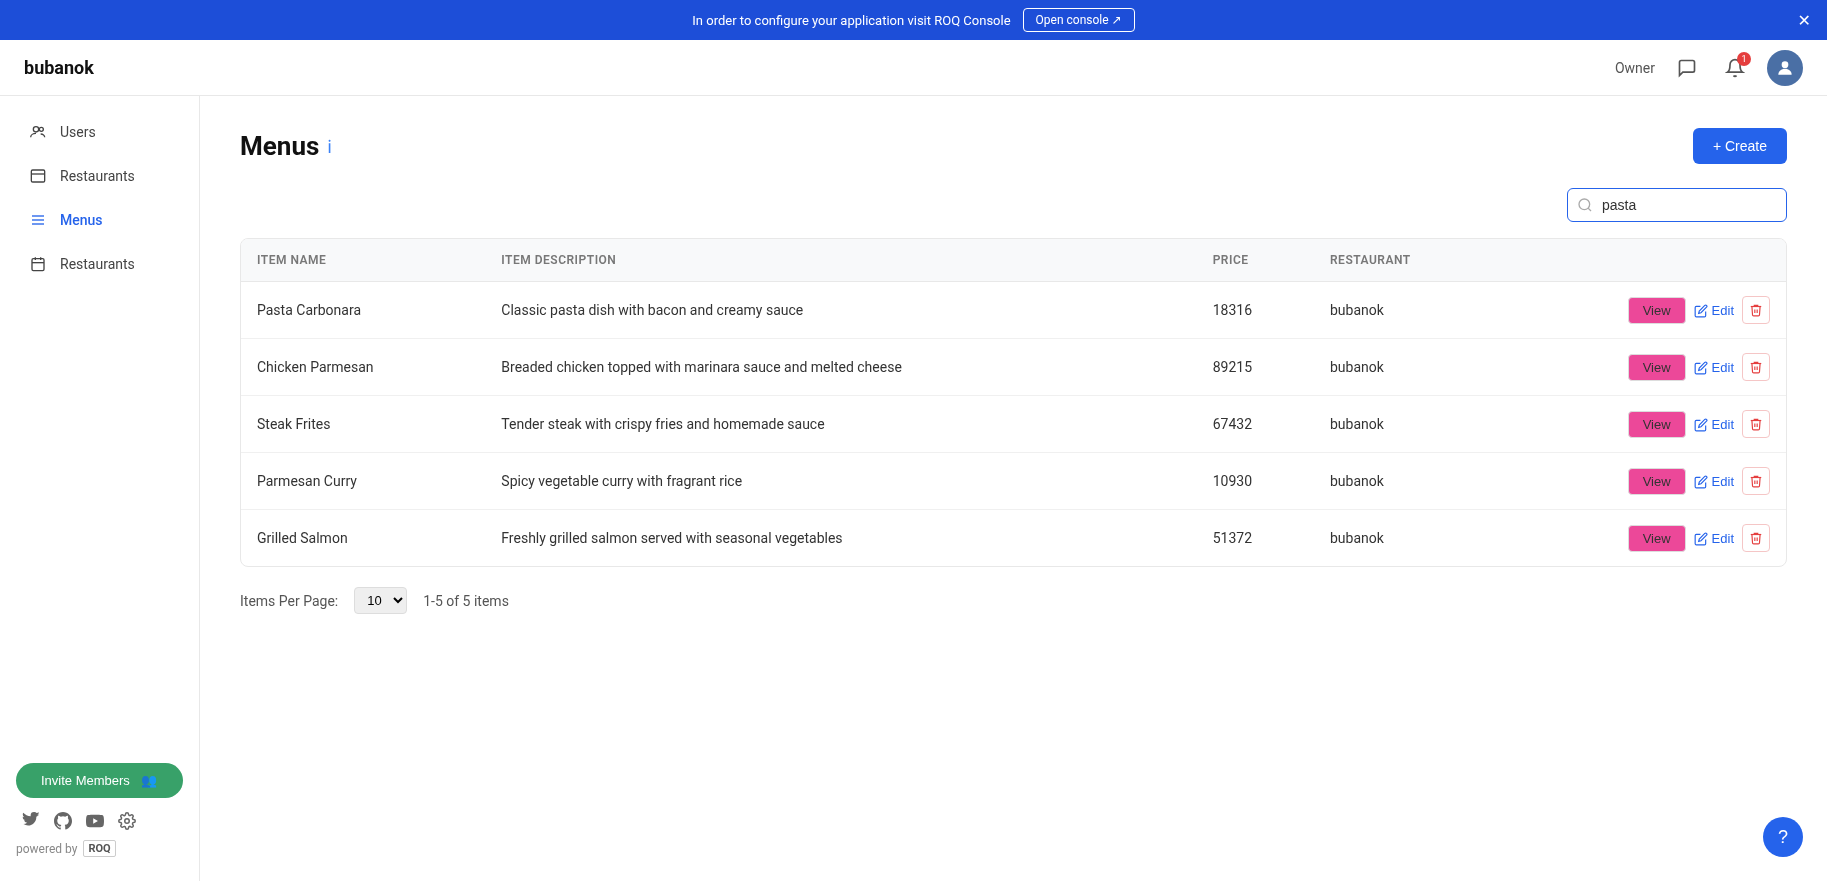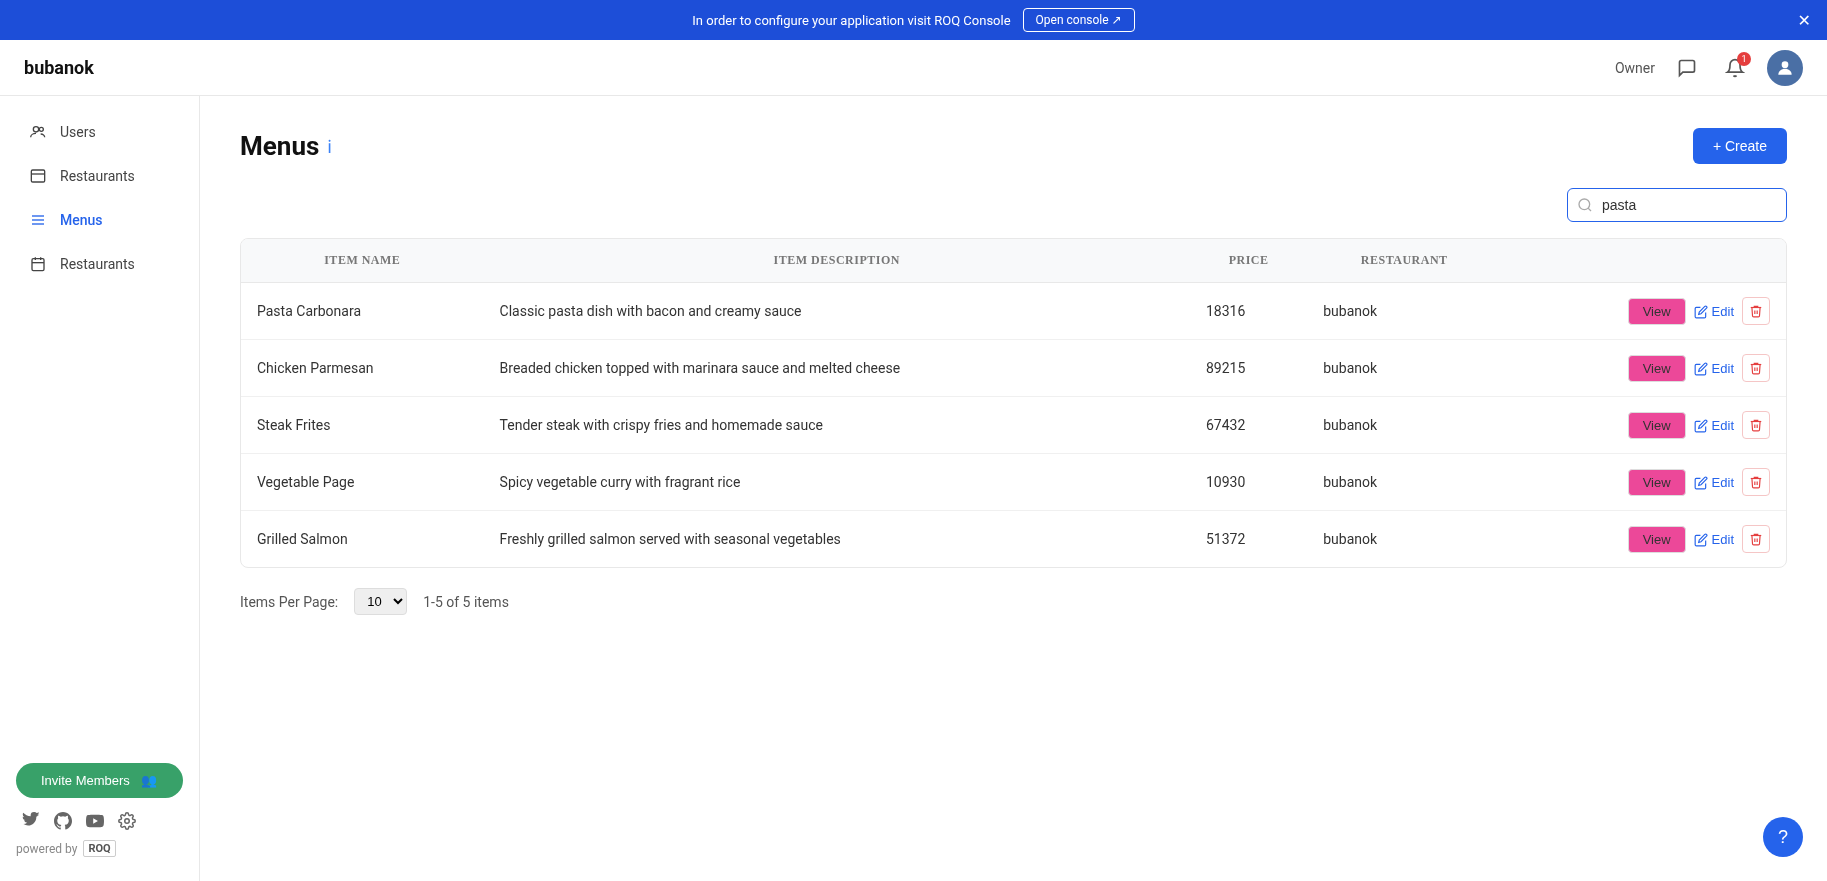--- a/index.html
+++ b/index.html
@@ -251,29 +251,28 @@
     }
     table {
       width: 100%;
       border-collapse: collapse;
       font-size: 14px;
     }
     thead tr {
       background: #f8f9fa;
     }
     th {
-      text-align: center;
+      text-align: left;
       padding: 14px 16px;
       font-size: 12px;
       font-weight: 600;
       color: #777;
       letter-spacing: 0.5px;
       text-transform: uppercase;
       border-bottom: 1px solid #e8e8e8;
-      font-family: Liberation Serif, serif;
     }
     td {
       padding: 14px 16px;
       border-bottom: 1px solid #f0f0f0;
       color: #333;
     }
     tr:last-child td { border-bottom: none; }
     .actions {
       display: flex;
       align-items: center;
@@ -568,21 +567,21 @@
                       <path d="M19 6l-1 14a2 2 0 01-2 2H8a2 2 0 01-2-2L5 6"></path>
                       <path d="M10 11v6"></path>
                       <path d="M14 11v6"></path>
                       <path d="M9 6V4h6v2"></path>
                     </svg>
           </button>
         </div>
       </td>
     </tr>
             <tr>
-      <td>Vegetable Page</td>
+      <td>Parmesan Curry</td>
       <td>Spicy vegetable curry with fragrant rice</td>
       <td>10930</td>
       <td>bubanok</td>
       <td>
         <div class="actions">
           <button class="view-btn">View</button>
           <button class="edit-btn">
             <svg width="14" height="14" viewBox="0 0 24 24" fill="none" stroke="currentColor" stroke-width="2">
                       <path d="M11 4H4a2 2 0 00-2 2v14a2 2 0 002 2h14a2 2 0 002-2v-7"></path>
                       <path d="M18.5 2.5a2.121 2.121 0 013 3L12 15l-4 1 1-4 9.5-9.5z"></path>

